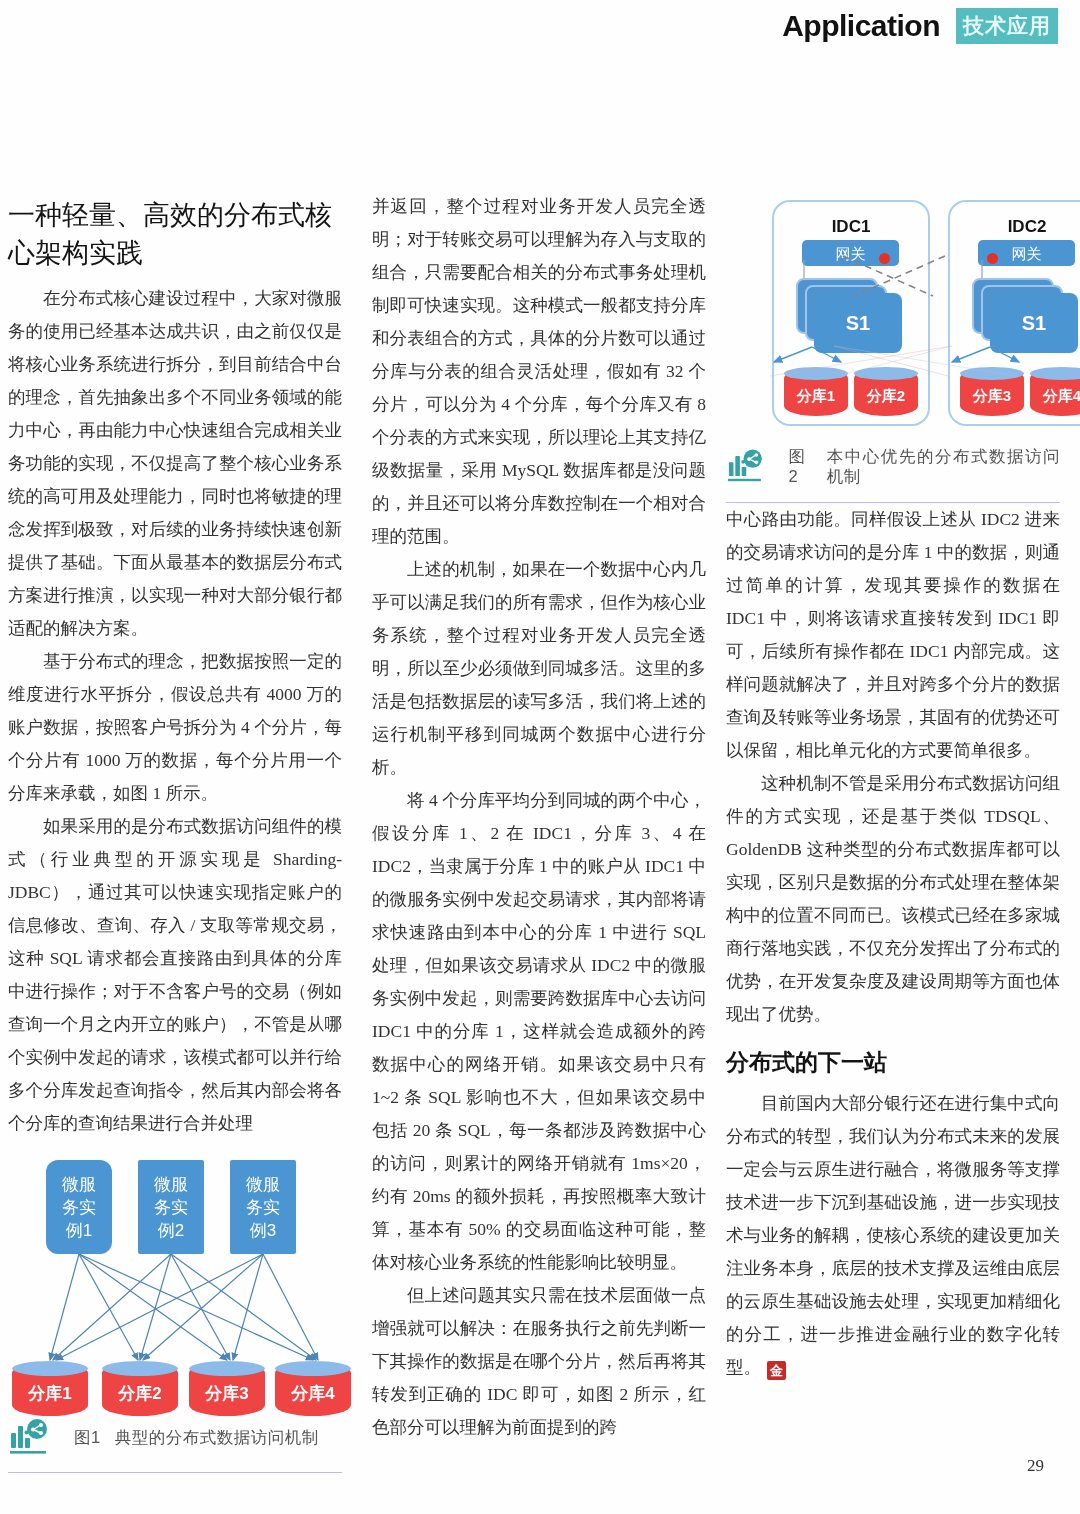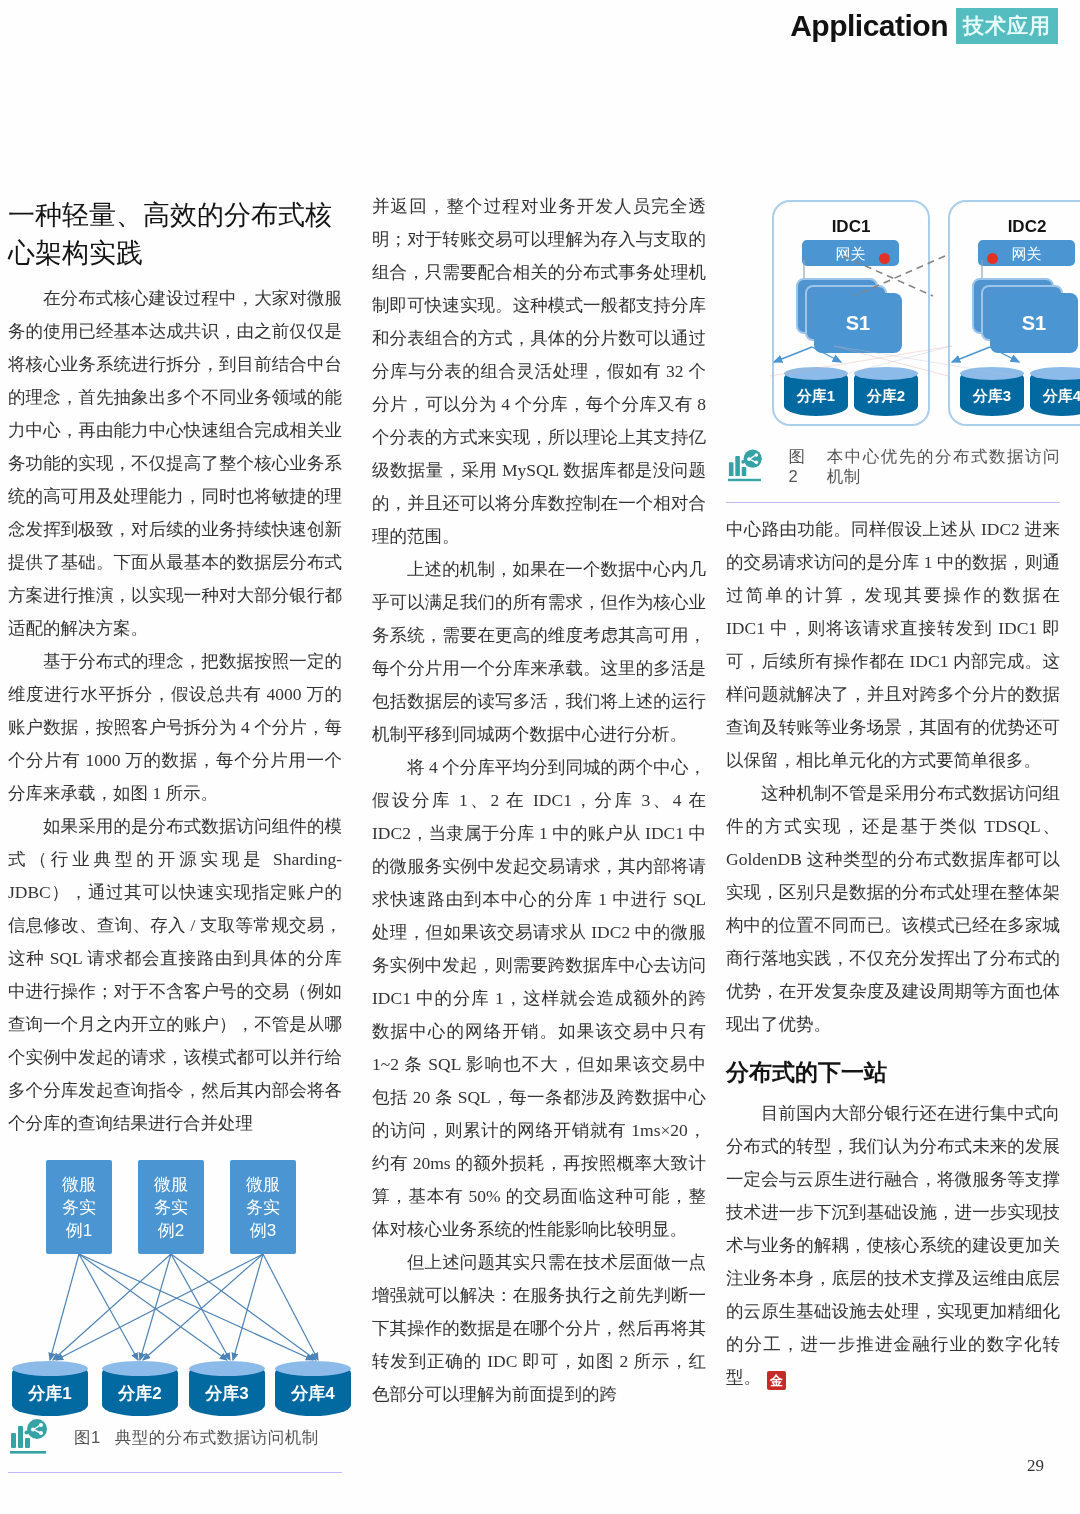--- a/index.html
+++ b/index.html
@@ -1,20 +1,20 @@
 <!DOCTYPE html>
 <html><head>
 <meta charset="utf-8">
 <style>
   html,body{margin:0;padding:0;}
   body{background:#e8e8e8;}
   .page{position:relative;width:1080px;height:1514px;background:#fefefe;overflow:hidden;
         font-family:"Liberation Serif","DejaVu Serif",serif;color:#333;}
   
-  .header{position:absolute;top:8px;right:22px;display:flex;align-items:center;gap:8px;}
+  .header{position:absolute;top:8px;right:22px;display:flex;align-items:center;gap:16px;}
   .app-title{font-family:"Liberation Sans",sans-serif;font-weight:bold;font-size:30px;color:#121212;letter-spacing:-0.5px;}
   .section-badge{background:#55bdbf;color:#e8fbfb;font-family:"Liberation Sans",sans-serif;
         font-size:21px;font-weight:bold;padding:4px 7px;letter-spacing:1px;}
   
   .col{position:absolute;width:334px;font-size:17.5px;line-height:33px;text-align:justify;}
   .col p{margin:0;}
   .indent{text-indent:2em;}
   #col1{left:8px;top:196px;}
   #col2{left:372px;top:190px;}
   #col3{left:726px;top:196px;}
@@ -30,21 +30,21 @@
         padding:4px 0 16px 2px;border-bottom:1px solid #c4b5fd;}
   .fig-caption .cap-text{font-family:"Liberation Sans",sans-serif;font-size:16.5px;color:#555;
         margin-left:22px;letter-spacing:0.5px;line-height:20px;text-indent:0;}
   .fig-caption .cap-label{margin-right:14px;}
   
   .fig1{position:relative;width:334px;height:248px;margin-top:14px;}
   .svc{position:absolute;top:6px;width:66px;height:94px;background:#4b96d2;border-radius:2px;
         color:#fff;font-family:"Liberation Sans",sans-serif;font-size:17px;line-height:23px;
         display:flex;align-items:center;justify-content:center;text-align:center;
         padding:0 13px;box-sizing:border-box;word-break:break-all;}
-  .cyl{position:absolute;width:76px;height:54px;background:#0369a1;border-radius:38px/11px;
+  .cyl{position:absolute;width:76px;height:54px;background:#ef4444;border-radius:38px/11px;
         display:flex;align-items:center;justify-content:center;}
   .cyl::before{content:"";position:absolute;top:-1px;left:0;width:76px;height:15px;
         background:#8cbbe9;border-radius:50%;}
   .cyl .cyl-label{position:relative;margin-top:8px;color:#fff;
         font-family:"Liberation Sans",sans-serif;font-size:17px;font-weight:bold;text-indent:0;}
   .cyl-sm{width:64px;height:48px;border-radius:32px/10px;}
   .cyl-sm::before{width:64px;height:13px;}
   .cyl-sm .cyl-label{font-size:15px;margin-top:7px;}
   .fig-lines{position:absolute;left:0;top:0;pointer-events:none;}
   
@@ -99,21 +99,21 @@
           <line x1="163" y1="100" x2="45" y2="206"></line>
             <line x1="163" y1="100" x2="132" y2="206"></line>
           <line x1="163" y1="100" x2="222" y2="206"></line>
             <line x1="163" y1="100" x2="308" y2="206"></line>
           <line x1="255" y1="100" x2="48" y2="206"></line>
             <line x1="255" y1="100" x2="135" y2="206"></line>
           <line x1="255" y1="100" x2="225" y2="206"></line>
             <line x1="255" y1="100" x2="310" y2="206"></line>
         </g>
       </svg>
-      <div class="svc" style="left:38px;">微服务实例1</div>
+      <div class="svc" style="left:38px;border-radius:12px;">微服务实例1</div>
       <div class="svc" style="left:130px;">微服务实例2</div>
       <div class="svc" style="left:222px;">微服务实例3</div>
       <div class="cyl" style="left:4px;top:208px;">
           <span class="cyl-label">分库1</span>
         </div>
       <div class="cyl" style="left:94px;top:208px;">
           <span class="cyl-label">分库2</span>
         </div>
       <div class="cyl" style="left:181px;top:208px;">
           <span class="cyl-label">分库3</span>
@@ -138,21 +138,21 @@
           <circle cx="31" cy="15" r="2" fill="#fff"></circle>
         <rect x="0" y="33" width="36" height="2.6" fill="#35a3a5"></rect>
       </svg>
       <span class="cap-text cap-label">图1</span>
       <span class="cap-text" style="margin-left:0;">典型的分布式数据访问机制</span>
     </div>
   </div>
 
   <div class="col" id="col2">
     <p>并返回，整个过程对业务开发人员完全透明；对于转账交易可以理解为存入与支取的组合，只需要配合相关的分布式事务处理机制即可快速实现。这种模式一般都支持分库和分表组合的方式，具体的分片数可以通过分库与分表的组合灵活处理，假如有 32 个分片，可以分为 4 个分库，每个分库又有 8 个分表的方式来实现，所以理论上其支持亿级数据量，采用 MySQL 数据库都是没问题的，并且还可以将分库数控制在一个相对合理的范围。</p>
-    <p class="indent">上述的机制，如果在一个数据中心内几乎可以满足我们的所有需求，但作为核心业务系统，需要在更高的维度考虑其高可用，每个分片用一个分库来承载。这里的多活是包括数据层的读写多活，我们将上述的运行机制平移到同城两个数据中心进行分析。</p>
+    <p class="indent">上述的机制，如果在一个数据中心内几乎可以满足我们的所有需求，但作为核心业务系统，整个过程对业务开发人员完全透明，所以至少必须做到同城多活。这里的多活是包括数据层的读写多活，我们将上述的运行机制平移到同城两个数据中心进行分析。</p>
     <p class="indent">将 4 个分库平均分到同城的两个中心，假设分库 1、2 在 IDC1，分库 3、4 在 IDC2，当隶属于分库 1 中的账户从 IDC1 中的微服务实例中发起交易请求，其内部将请求快速路由到本中心的分库 1 中进行 SQL 处理，但如果该交易请求从 IDC2 中的微服务实例中发起，则需要跨数据库中心去访问 IDC1 中的分库 1，这样就会造成额外的跨数据中心的网络开销。如果该交易中只有 1~2 条 SQL 影响也不大，但如果该交易中包括 20 条 SQL，每一条都涉及跨数据中心的访问，则累计的网络开销就有 1ms×20，约有 20ms 的额外损耗，再按照概率大致计算，基本有 50% 的交易面临这种可能，整体对核心业务系统的性能影响比较明显。</p>
     <p class="indent">但上述问题其实只需在技术层面做一点增强就可以解决：在服务执行之前先判断一下其操作的数据是在哪个分片，然后再将其转发到正确的 IDC 即可，如图 2 所示，红色部分可以理解为前面提到的跨</p>
   </div>
 
   <div class="col" id="col3">
 
     <div class="fig2">
 
       <div class="idc" style="left:2px;">
         <div class="idc-title">IDC1</div>
@@ -235,20 +235,20 @@
         </g>
         <circle cx="23" cy="11.5" r="2" fill="#fff"></circle>
           <circle cx="31" cy="7" r="2" fill="#fff"></circle>
           <circle cx="31" cy="15" r="2" fill="#fff"></circle>
         <rect x="0" y="33" width="36" height="2.6" fill="#35a3a5"></rect>
       </svg>
       <span class="cap-text cap-label">图2</span>
       <span class="cap-text" style="margin-left:0;">本中心优先的分布式数据访问机制</span>
     </div>
 
-    <p style="margin-top:10px;">中心路由功能。同样假设上述从 IDC2 进来的交易请求访问的是分库 1 中的数据，则通过简单的计算，发现其要操作的数据在 IDC1 中，则将该请求直接转发到 IDC1 即可，后续所有操作都在 IDC1 内部完成。这样问题就解决了，并且对跨多个分片的数据查询及转账等业务场景，其固有的优势还可以保留，相比单元化的方式要简单很多。</p>
+    <p style="">中心路由功能。同样假设上述从 IDC2 进来的交易请求访问的是分库 1 中的数据，则通过简单的计算，发现其要操作的数据在 IDC1 中，则将该请求直接转发到 IDC1 即可，后续所有操作都在 IDC1 内部完成。这样问题就解决了，并且对跨多个分片的数据查询及转账等业务场景，其固有的优势还可以保留，相比单元化的方式要简单很多。</p>
     <p class="indent">这种机制不管是采用分布式数据访问组件的方式实现，还是基于类似 TDSQL、GoldenDB 这种类型的分布式数据库都可以实现，区别只是数据的分布式处理在整体架构中的位置不同而已。该模式已经在多家城商行落地实践，不仅充分发挥出了分布式的优势，在开发复杂度及建设周期等方面也体现出了优势。</p>
     <h2 class="subheading">分布式的下一站</h2>
     <p class="indent"><span>目前国内大部分银行还在进行集中式向分布式的转型，我们认为分布式未来的发展一定会与云原生进行融合，将微服务等支撑技术进一步下沉到基础设施，进一步实现技术与业务的解耦，使核心系统的建设更加关注业务本身，底层的技术支撑及运维由底层的云原生基础设施去处理，实现更加精细化的分工，进一步推进金融行业的数字化转型。</span><span class="endmark">金</span></p>
   </div>
 
   <div class="page-num">29</div>
 </div>
 
 </body></html>

